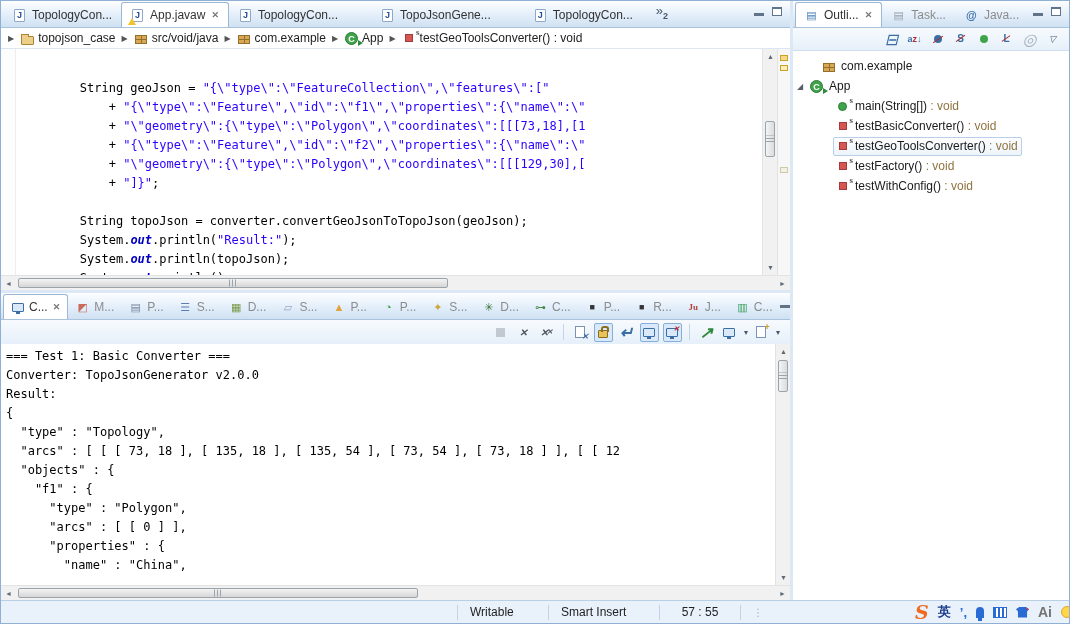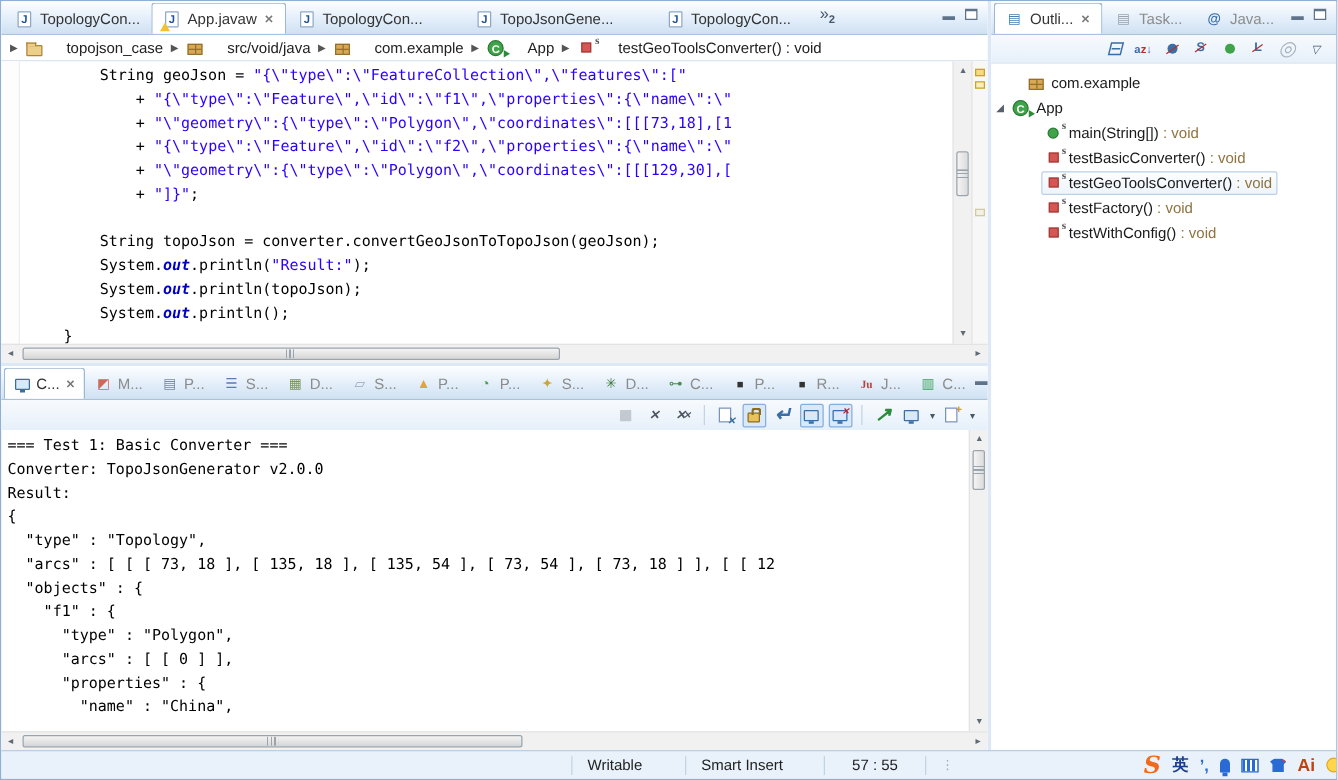--- a/index.html
+++ b/index.html
@@ -19,21 +19,21 @@
   .chevron { font-size:13px; color:#44576b; margin:0 6px 4px 14px; align-self:center; }
   .chevron b { font-size:9px; vertical-align:sub; font-weight:bold; }
   .spacer { flex:1; }
   .winbtns { display:flex; gap:8px; align-items:center; margin:0 8px 6px 0; align-self:center; }
   .ico-min { width:10px; height:3px; background:#5f7389; margin-top:6px; }
   .ico-max { width:10px; height:9px; border:1px solid #5f7389; border-top:2px solid #5f7389; background:#fff; }
 
   
   .breadcrumb { height:21px; background:#fff; border-bottom:1px solid #dce6f0; display:flex; align-items:center; font-size:12px; color:#222; padding-left:4px; gap:3px; flex-shrink:0; }
   .bc-arrow { color:#555; font-size:8px; padding:0 3px; }
-  .bc-item { display:flex; align-items:center; gap:18px; }
+  .bc-item { display:flex; align-items:center; gap:3px; }
 
   
   .ic { display:inline-flex; width:15px; height:15px; align-items:center; justify-content:center; position:relative; flex-shrink:0; font-style:normal; }
   .ic i { font-style:normal; }
   .filebox { display:inline-block; width:11px; height:13px; background:#fff; border:1px solid #8fa8c8; border-radius:1px; color:#1f4f9e; font:bold 9px/11px "Liberation Sans",sans-serif; text-align:center; }
   .warnov { position:absolute; left:-2px; bottom:-2px; width:0; height:0; border-left:4px solid transparent; border-right:4px solid transparent; border-bottom:7px solid #f2c12e; }
   .folder { display:inline-block; width:13px; height:9px; background:#ecd08a; border:1px solid #ab8436; border-radius:1px; position:relative; top:2px; }
   .folder::before { content:""; position:absolute; top:-3px; left:-1px; width:6px; height:2px; background:#ecd08a; border:1px solid #ab8436; border-bottom:none; }
   .pkgbox { display:inline-block; width:12px; height:9px; background:#d8a855; border:1px solid #93702c; position:relative; top:1px; }
   .pkgbox::before { content:""; position:absolute; left:50%; top:0; bottom:0; width:1px; background:#93702c; }
@@ -57,21 +57,21 @@
   .ltr { font:bold 10px/14px "Liberation Sans",sans-serif; color:#3a6ea5; }
   .strike { position:relative; }
   .strike::after { content:""; position:absolute; left:-2px; right:-2px; top:46%; height:1px; background:#b03030; transform:rotate(-35deg); }
   .caret { font-size:8px; color:#44576b; margin-left:1px; }
 
   
   .editor-pane { height:292px; display:flex; flex-direction:column; border-bottom:3px solid #dce8f5; background:#fff; flex-shrink:0; }
   .editor-body { flex:1; display:flex; min-height:0; }
   .ann-ruler { width:15px; background:#fdfdfd; border-right:1px solid #eee; }
   .gutter { width:36px; background:#fff; color:#787878; font:12px/19px "DejaVu Sans Mono",monospace; text-align:right; padding:2px 7px 0 0; }
-  .code { flex:1; font:12px/19px "DejaVu Sans Mono",monospace; white-space:pre; overflow:hidden; padding:2px 0 0 6px; color:#000; }
+  .code { flex:1; font:12px/19px "DejaVu Sans Mono",monospace; white-space:pre; overflow:hidden; padding:2px 0 0 6px; color:#000;margin-top:28px; }
   .code .s { color:#2a00ff; }
   .code .f { color:#0000c0; font-weight:bold; font-style:italic; }
   .overview-ruler { width:13px; background:#f7f7f7; border-left:1px solid #e2e2e2; position:relative; }
   .ov-mark { position:absolute; left:2px; width:8px; height:6px; background:#f5d889; border:1px solid #caa227; }
 
   
   .sb-v { width:15px; background:#f1f1f1; border-left:1px solid #e3e3e3; position:relative; flex-shrink:0; }
   .sb-h { height:15px; background:#f1f1f1; border-top:1px solid #e3e3e3; position:relative; flex-shrink:0; }
   .sb-arrow { position:absolute; font-size:7px; color:#5e6a75; width:15px; height:15px; display:flex; align-items:center; justify-content:center; }
   .sb-thumb { position:absolute; background:linear-gradient(90deg,#f4f4f4,#dcdcdc); border:1px solid #9aa4ad; border-radius:2px; }
@@ -112,21 +112,21 @@
   .st-dots { color:#9ab; font-size:10px; letter-spacing:1px; }
   .ime { display:flex; align-items:center; gap:9px; margin-right:2px; }
   .ime-s { color:#f06a1d; font:italic bold 19px/19px "DejaVu Serif",serif; }
   .ime-mode { color:#1a3c8c; font-weight:bold; font-size:13px; }
   .ime-punct { color:#2a6ad4; font-weight:bold; font-size:13px; }
   .ime-mic { width:8px; height:11px; background:#2a6ad4; border-radius:4px 4px 0 0; position:relative; }
   .ime-mic::after { content:""; position:absolute; left:2px; bottom:-3px; width:4px; height:3px; background:#2a6ad4; }
   .ime-kb { width:14px; height:11px; border:1px solid #2a6ad4; background:repeating-linear-gradient(90deg,#2a6ad4 0 2px,#fff 2px 4px); }
   .ime-shirt { width:13px; height:11px; background:#2a6ad4; clip-path:polygon(0 25%,30% 0,70% 0,100% 25%,85% 45%,85% 100%,15% 100%,15% 45%); position:relative; }
   .ime-shirt::after { content:""; position:absolute; right:-3px; top:-3px; width:6px; height:6px; border-radius:50%; background:#e53935; }
-  .ime-ai { color:#c2410c; font-weight:bold; font-size:14px; }
+  .ime-ai { color:#737373; font-weight:bold; font-size:14px; }
   .ime-bulb { width:12px; height:12px; border-radius:50%; background:#ffd54a; border:1px solid #e0a92e; margin-right:-6px; }
 </style>
 </head>
 <body>
 
 <div class="app">
   <div class="main">
 
     <div class="left-col">
 

